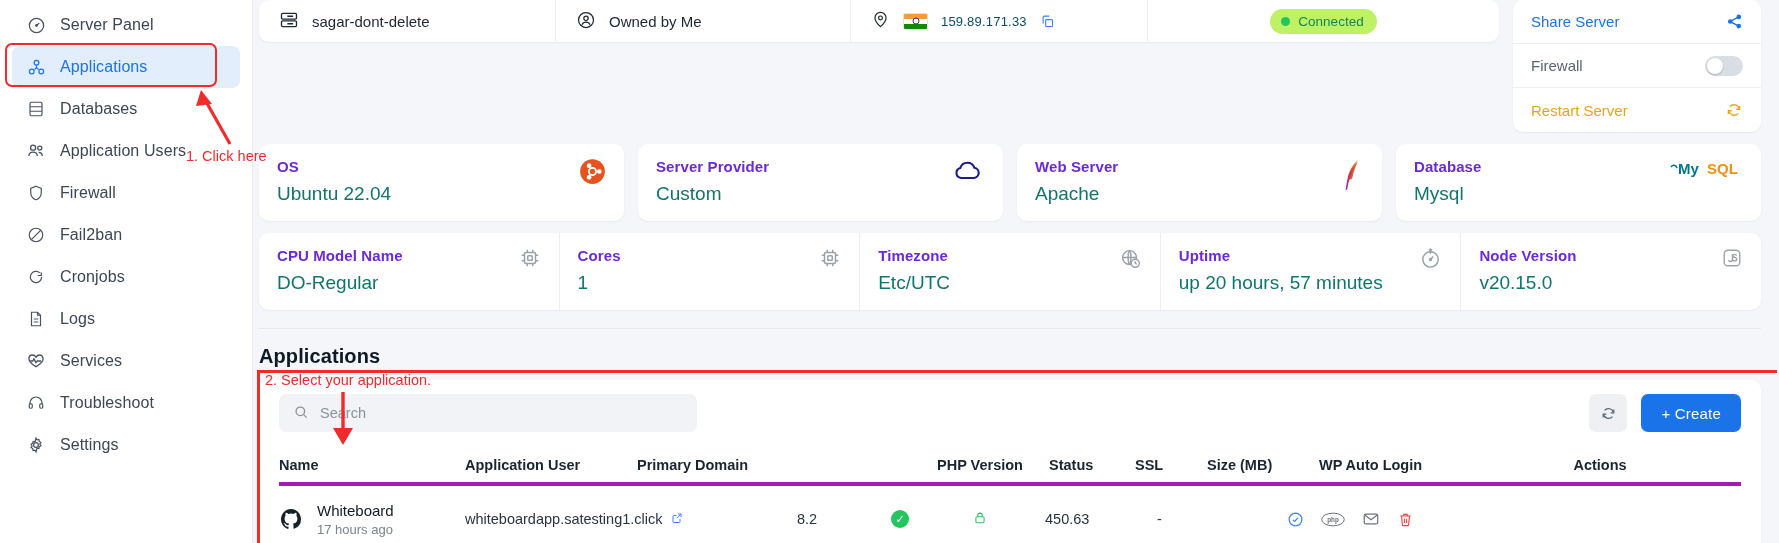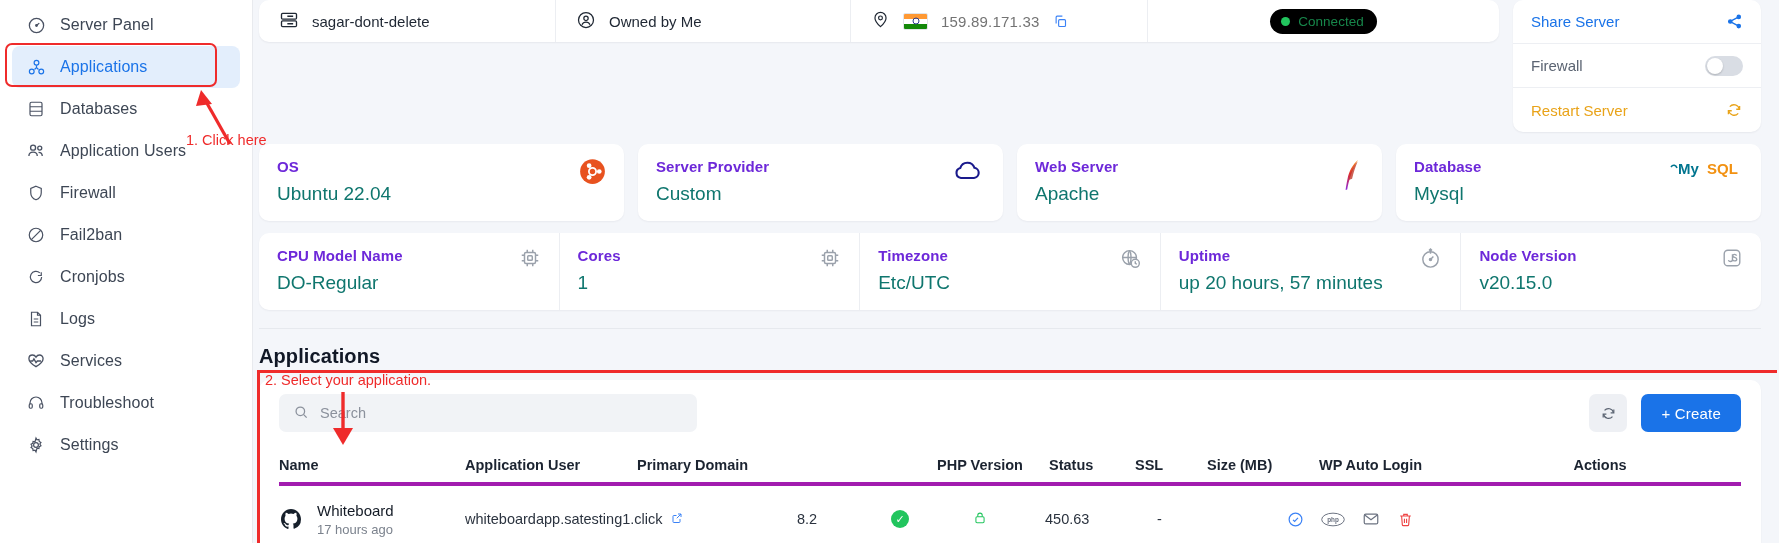--- a/index.html
+++ b/index.html
@@ -66,26 +66,26 @@
     border: 1px solid #e2e4e8;
   }
   .flag i { display:block; height: 33.4%; }
   .flag .s1 { background:#ff9933; }
   .flag .s2 { background:#ffffff; }
   .flag .s3 { background:#138808; }
   .flag .chakra {
     position:absolute; left:50%; top:50%; transform:translate(-50%,-50%);
     width:7px;height:7px;border-radius:50%;border:1.4px solid #2b3a8f;
   }
-  .ip-text { font-size: 15px; color:#737373; letter-spacing:.2px; }
+  .ip-text { font-size: 13px; color:#0c4a6e; letter-spacing:.2px; }
   .copy-ic { color:#3b82f6; display:flex; align-items:center; }
 
   .badge-connected {
     display: inline-flex; align-items: center; gap: 8px;
-    background: #000000; color: #17864a;
+    background: #bef264; color: #17864a;
     border-radius: 20px; padding: 5px 13px 5px 11px;
     font-size: 13.5px; font-weight: 500;
   }
   .dot-green { width: 9px; height: 9px; border-radius: 50%; background: #22c55e; display:inline-block; }
 
   
   .action-panel {
     width: 248px; flex: 0 0 248px; background: #fff;
     border-radius: 10px; overflow: hidden;
     box-shadow: 0 1px 2px rgba(18,25,38,.06);
@@ -192,21 +192,21 @@
   .dom-link { color:#2b333f; }
   .ext { color:#3b82f6; font-size:12px; margin-left:4px; }
   .ok-circle {
     width:18px;height:18px;border-radius:50%;background:#22c55e;
     display:flex;align-items:center;justify-content:center;color:#fff;font-size:11px;
   }
   .acts { display:flex; align-items:center; gap: 17px; }
 
   
   .anno { position:absolute; color:#ef2b2b; font-size:14.5px; pointer-events:none; }
-  .anno-1 { left: 186px; top: 132px; }
+  .anno-1 { left: 186px; top: 148px; }
   .anno-2 { left: 265px; top: 372px; font-size: 14.5px; }
   svg.arrow { position:absolute; pointer-events:none; }
 </style>
 </head>
 <body>
 
 <div class="app">
 
   <aside class="sidebar">
     <div class="nav-wrap">

